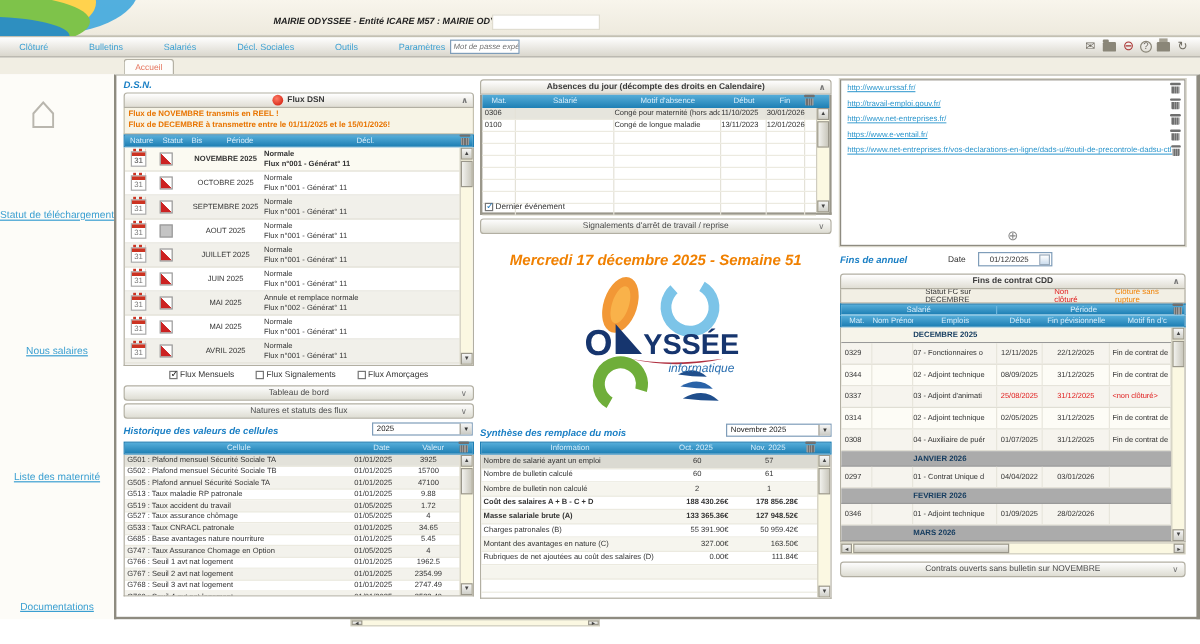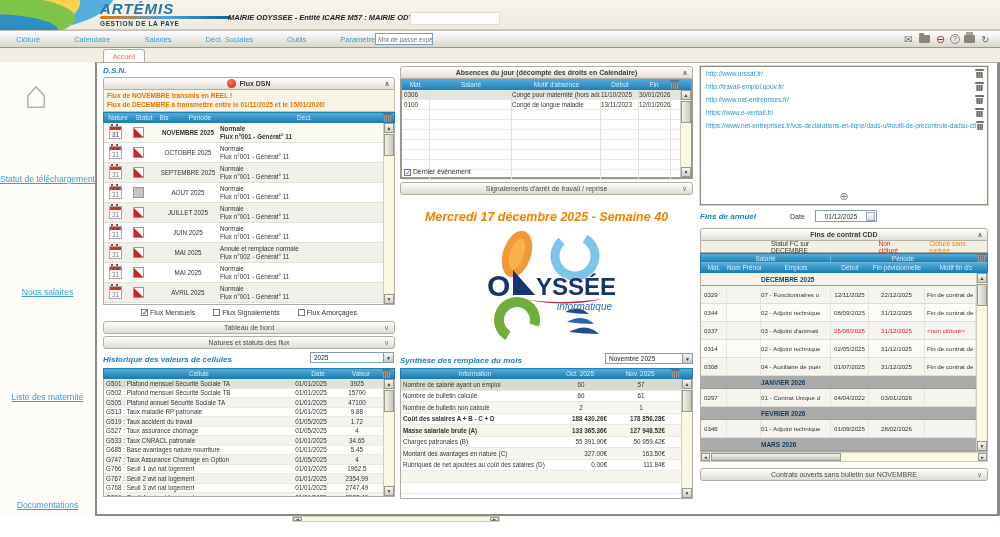--- a/index.html
+++ b/index.html
@@ -109,32 +109,27 @@
 </head>
 <body>
 
 <div id="banner" class="abs">
   <svg class="abs" style="left:0;top:0" width="175" height="30" viewBox="0 0 175 30">
     <ellipse cx="30" cy="-8" rx="85" ry="38" fill="#3fa7dd" opacity="0.9"></ellipse>
     <ellipse cx="10" cy="2" rx="70" ry="30" fill="#ffd24d"></ellipse>
     <ellipse cx="0" cy="18" rx="75" ry="22" fill="#7ec34a"></ellipse>
     <ellipse cx="-12" cy="30" rx="70" ry="16" fill="#2e8fc0"></ellipse>
   </svg>
-  <div id="brand" class="abs">
-    <div class="name">ARTÉMIS</div>
-    <div class="rule"></div>
-    <div class="sub">GESTION DE LA PAYE</div>
-  </div>
   <div id="win-title" class="abs">MAIRIE ODYSSEE - Entité ICARE M57 : MAIRIE ODYSSEE</div>
   <input id="title-input" class="abs" value="" style="">
 </div>
 
 <div id="menubar" class="abs">
   <span class="menu-item">Clôturé</span>
-  <span class="menu-item">Calendaire</span>
+  <span class="menu-item">Bulletins</span>
   <span class="menu-item">Salariés</span>
   <span class="menu-item">Décl. Sociales</span>
   <span class="menu-item">Outils</span>
   <span class="menu-item">Paramètres</span>
 </div>
 <input id="pw-input" class="abs" placeholder="Mot de passe expé" style="">
 <div id="toolbar" class="abs">
   <span class="tbico">✉</span>
   <span class="tbico">
       <span class="ico-folder"></span>
@@ -477,21 +472,21 @@
         <div class="dn">▼</div>
       </div>
     <div style="position:absolute;left:2px;bottom:1px"><span class="cb on blue"></span> <span style="font-size:6.8px">Dernier événement</span></div>
   </div>
   <div class="fold-bar" style="margin-top:3px">
       <span>Signalements d'arrêt de travail / reprise</span>
       <span class="chev">∨</span>
     </div>
 </div>
 
-<div class="abs" id="date-heading" style="left:400px;top:210px;width:293px">Mercredi 17 décembre 2025 - Semaine 40</div>
+<div class="abs" id="date-heading" style="left:400px;top:210px;width:293px">Mercredi 17 décembre 2025 - Semaine 51</div>
 
 <svg class="abs" style="left:465px;top:228px" width="165" height="120" viewBox="0 0 165 120">
   <ellipse cx="52" cy="26" rx="14" ry="24" fill="#f08613" opacity="0.85" transform="rotate(18 52 26)"></ellipse>
   <ellipse cx="52" cy="26" rx="7" ry="16" fill="#f9b24a" transform="rotate(18 52 26)"></ellipse>
   <circle cx="110" cy="28" r="20" fill="none" stroke="#7cc4e8" stroke-width="9" stroke-dasharray="100 26" transform="rotate(-60 110 28)"></circle>
   <circle cx="52" cy="92" r="18" fill="none" stroke="#6fae3a" stroke-width="10" stroke-dasharray="80 34" transform="rotate(120 52 92)"></circle>
   <path d="M100 84 q14 -8 24 2 q-12 0 -24 -2z" fill="#1f4e8c"></path>
   <path d="M102 94 q16 -9 27 2 q-13 0 -27 -2z" fill="#2a63a8"></path>
   <path d="M104 104 q18 -10 30 2 q-15 0 -30 -2z" fill="#1f4e8c"></path>
   <text x="22" y="68" font-size="30" font-weight="bold" fill="#16356e" font-family="Liberation Sans, sans-serif">O</text>

